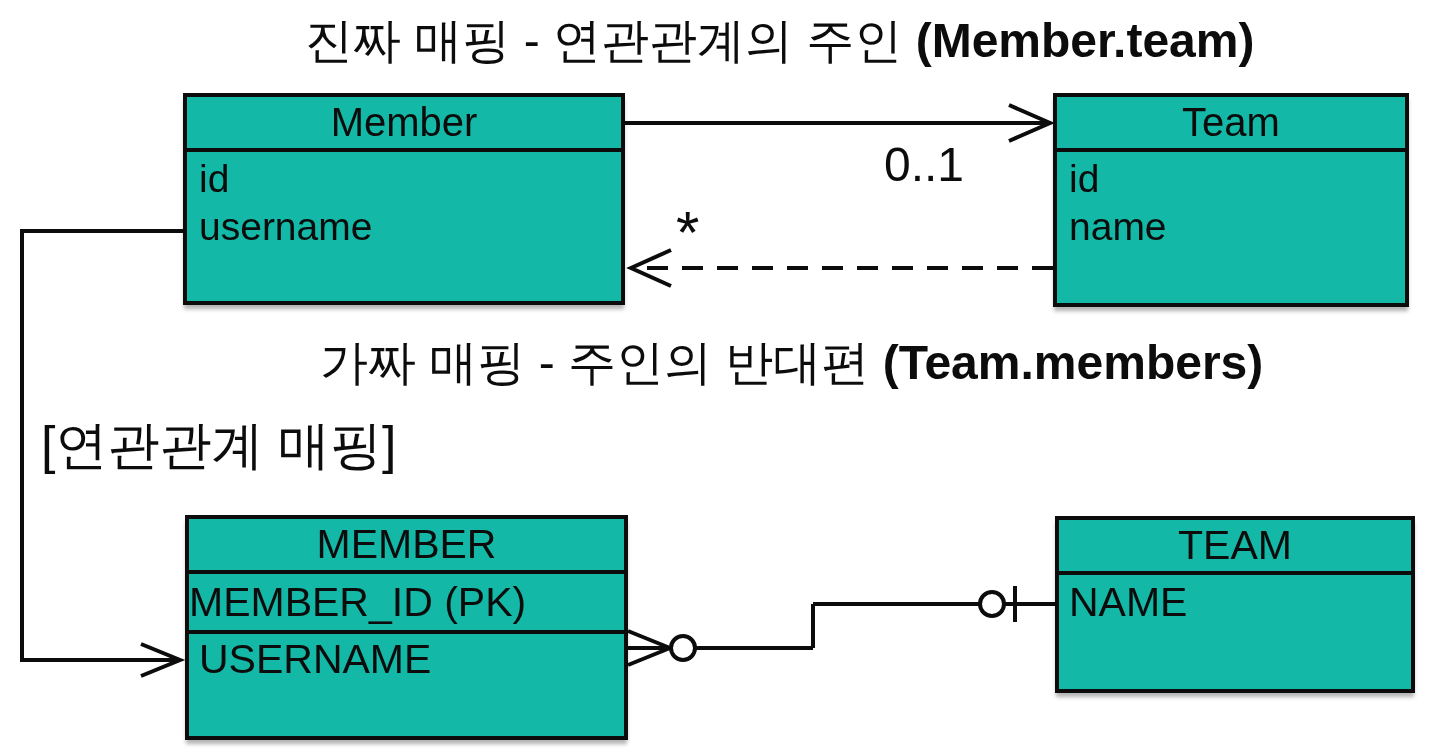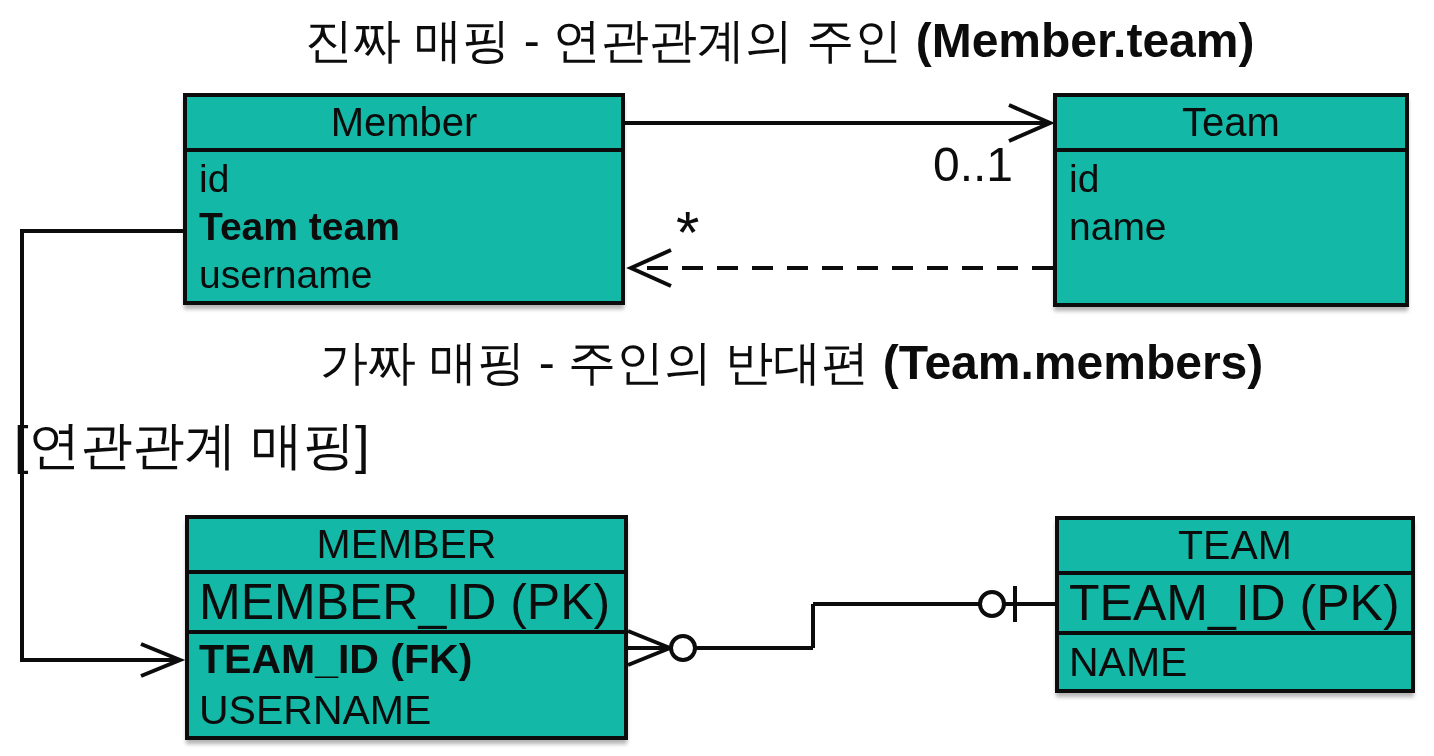--- a/index.html
+++ b/index.html
@@ -11,42 +11,42 @@
   .box{
     position:absolute;background:#14b8a6;border:4px solid #0c0c0c;
     box-sizing:border-box;z-index:2;box-shadow:0 5px 4px -1px rgba(0,0,0,.30);
   }
   .box-header{
     border-bottom:4px solid #0c0c0c;text-align:center;
     font-size:40px;line-height:51px;height:55px;box-sizing:border-box;
     white-space:nowrap;overflow:hidden;
   }
   .fields{padding:3px 0 0 12px;font-size:39px;line-height:48px;white-space:nowrap;}
-  .b{font-weight:bold;}
+  .b{font-weight:bold;text-align:center;}
   .table-box .box-header{font-size:41px;}
   .trow-pk{
     height:60px;line-height:56px;box-sizing:border-box;border-bottom:4px solid #0c0c0c;
-    padding-left:10px;font-size:50px;white-space:nowrap;overflow:hidden;
+    font-size:41px;white-space:nowrap;overflow:hidden;
   }
   .trow{padding-left:10px;font-size:41px;line-height:51px;white-space:nowrap;}
   .team-table .trow{line-height:54px;}
   .title{position:absolute;z-index:2;font-size:48px;line-height:58px;white-space:nowrap;}
   .side-label{position:absolute;z-index:2;font-size:52px;line-height:80px;white-space:nowrap;}
   .mult{position:absolute;z-index:2;font-size:48px;line-height:50px;}
   .mult-star{font-size:60px;line-height:60px;}
 
   
   .title-top{left:305px;top:12px;}
   .title-mid{left:320px;top:334px;}
-  .side-label{left:14px;top:405px;}
+  .side-label{left:41px;top:405px;}
   .member-class{left:183px;top:93px;width:442px;height:212px;}
   .team-class{left:1053px;top:93px;width:356px;height:214px;}
   .member-table{left:185px;top:515px;width:443px;height:225px;}
   .team-table{left:1055px;top:516px;width:360px;height:177px;}
-  .mult-01{left:933px;top:140px;}
+  .mult-01{left:884px;top:140px;}
   .mult-star{left:676px;top:203px;}
 </style>
 </head>
 <body>
 
 <div class="canvas">
 
   <svg class="lines" width="1434" height="756" viewBox="0 0 1434 756">
     <g stroke="#0c0c0c" stroke-width="4" fill="none">
 
@@ -82,42 +82,39 @@
   <div class="title title-top"><span>진짜 매핑 - 연관관계의 주인 </span><span class="b">(Member.team)</span></div>
 
   <div class="title title-mid"><span>가짜 매핑 - 주인의 반대편 </span><span class="b">(Team.members)</span></div>
 
   <div class="side-label">[연관관계 매핑]</div>
 
   <div class="box member-class">
     <div class="box-header">Member</div>
     <div class="fields">
       <div>id</div>
-      <div class="b">Team team</div>
       <div>username</div>
     </div>
   </div>
 
   <div class="box team-class">
     <div class="box-header">Team</div>
     <div class="fields">
       <div>id</div>
       <div>name</div>
     </div>
   </div>
 
   <div class="mult mult-01">0..1</div>
   <div class="mult mult-star">*</div>
 
   <div class="box table-box member-table">
     <div class="box-header">MEMBER</div>
     <div class="trow-pk">MEMBER_ID (PK)</div>
-    <div class="trow b">TEAM_ID (FK)</div>
     <div class="trow">USERNAME</div>
   </div>
 
   <div class="box table-box team-table">
     <div class="box-header">TEAM</div>
-    <div class="trow-pk">TEAM_ID (PK)</div>
     <div class="trow">NAME</div>
   </div>
 
 </div>
 
 </body></html>

